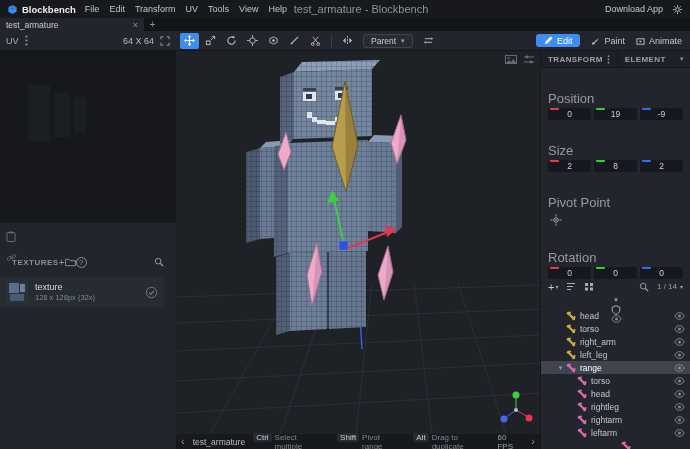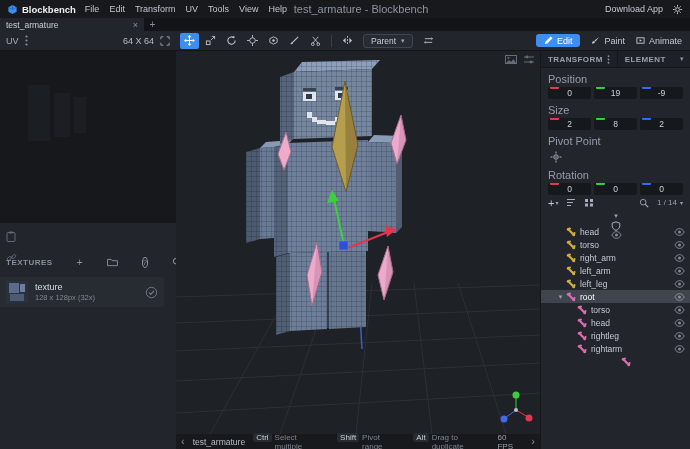--- a/index.html
+++ b/index.html
@@ -25,28 +25,28 @@
   .tb-left{width:176px;height:100%;display:flex;align-items:center;gap:6px;padding:0 6px;box-sizing:border-box;color:#a8aeb9;font-size:9px}
   .uv-size{margin-left:auto;color:#b6bcc6}
   .tb-tools{display:flex;align-items:center;gap:2px;padding:0 4px}
   .tool-btn{width:19px;height:16px;display:flex;align-items:center;justify-content:center;border-radius:2px}
   .tool-btn.active{background:#3e8ef0}
   .tb-sep{width:1px;height:12px;background:#3a4048;margin:0 4px}
   .parent-dd{display:flex;align-items:center;gap:5px;border:1px solid #40464f;background:#272c33;border-radius:3px;padding:1px 7px;font-size:8.5px;color:#c9ced6;margin:0 4px}
   .dd-caret{font-size:7px;color:#9aa1ad}
   .tb-modes{margin-left:auto;display:flex;align-items:center;gap:11px;padding-right:8px;font-size:9px;color:#c3c9d2}
   .mode-edit{display:flex;gap:4px;align-items:center;background:#3e8ef0;color:#fff;border-radius:3px;padding:1.5px 8px}
-  .mode-plain{display:flex;gap:4px;align-items:flex-start}
+  .mode-plain{display:flex;gap:4px;align-items:flex-end}
 
   
   .left-panel{position:absolute;top:51px;left:0;width:176px;bottom:0;background:#22262c}
   .uv-canvas{height:172px;background:#16181c;position:relative}
   .uv-shape{position:absolute;background:#1b1e23}
   .side-icons{position:absolute;top:180px;left:6px;display:flex;flex-direction:column;gap:10px;opacity:.85}
-  .textures-row{position:absolute;top:204px;left:0;right:0;height:14px;display:flex;align-items:center;gap:24px;padding:0 6px;color:#8b93a0}
+  .textures-row{position:absolute;top:204px;left:0;right:0;height:14px;display:flex;align-items:center;gap:0;padding:0 12px;color:#8b93a0}
   .textures-label{font-size:8px;letter-spacing:.5px;color:#878f9b;font-weight:bold}
   .tex-search{margin-left:auto}
   .qmark{font-size:8px;border:1px solid #8b93a0;border-radius:50%;width:9px;height:9px;display:flex;align-items:center;justify-content:center;color:#8b93a0}
   .tex-item{position:absolute;top:226px;left:0;right:12px;height:30px;background:#272c33;display:flex;align-items:center;padding:0 6px;gap:7px;box-sizing:border-box}
   .tex-text{display:flex;flex-direction:column;gap:1px}
   .tex-name{font-size:9px;color:#d6dae0}
   .tex-meta{font-size:7.5px;color:#818894}
   .tex-check{margin-left:auto;opacity:.8}
 
   
@@ -62,21 +62,21 @@
   .sb-fps{color:#98a0ab;font-size:8px}
   .sb-arrow{color:#8a919c;font-size:11px;line-height:11px}
 
   
   .right-panel{position:absolute;top:51px;right:0;width:150px;bottom:0;background:#22262c;border-left:1px solid #15171b;box-sizing:border-box}
   .rp-tabs{height:16px;display:flex;background:#1d2127;border-bottom:1px solid #15171b;align-items:center;font-size:8px;letter-spacing:.4px;color:#99a0ac;font-weight:bold}
   .rp-tab{display:flex;align-items:center;gap:4px;padding:0 7px;height:100%;box-sizing:border-box}
   .rp-tab.second{border-left:1px solid #15171b}
   .rp-tabs-caret{margin-left:auto;padding-right:6px;color:#8a919c;font-size:7px;font-weight:normal}
   .rp-section{padding:0 7px}
-  .field-label{font-size:11px;color:#949ba7;margin:5px 0 2px}
+  .field-label{font-size:13px;color:#949ba7;margin:23px 0 2px}
   .vec-row{display:flex;gap:3px}
   .vec-input{flex:1;height:12px;background:#15181c;border-radius:2px;display:flex;align-items:center;justify-content:center;font-size:8.5px;color:#ccd1d9;position:relative}
   .vec-input i{position:absolute;left:2px;top:0;width:9px;height:2px;border-radius:0 0 1px 1px}
   .ax-x{background:#e23b4e}.ax-y{background:#2fd02f}.ax-z{background:#2d6df0}
   .pivot-btn{width:16px;height:15px;display:flex;align-items:center;justify-content:center;margin-top:1px}
   .ol-header{margin-top:7px;height:14px;display:flex;align-items:center;gap:5px;padding:0 7px;font-size:8px;letter-spacing:.4px;color:#99a0ac;font-weight:bold}
   .ol-header .caret{margin-left:auto;font-size:7px;font-weight:normal;color:#8a919c}
   .ol-toolbar{height:15px;display:flex;align-items:center;gap:8px;padding:0 7px;color:#a8aeb9;font-size:10px}
   .ol-plus{display:flex;align-items:end;gap:1px;font-size:11px;line-height:10px;color:#c3c9d2}
   .ol-plus .caret{font-size:6px;color:#9aa1ad}
@@ -624,59 +624,40 @@
     <span class="ol-caret"></span>
     <span class="ol-icon">
           <svg width="10" height="10" viewBox="0 0 10 10">
             <line x1="2.8" y1="2.8" x2="7.2" y2="7.2" stroke="#d2ae3f" stroke-width="2.2"></line>
             <circle cx="2.3" cy="2.3" r="1.5" fill="#d2ae3f"></circle>
             <circle cx="7.7" cy="7.7" r="1.5" fill="#d2ae3f"></circle>
             <circle cx="3.9" cy="1.5" r="1.1" fill="#d2ae3f"></circle>
             <circle cx="8.5" cy="6.1" r="1.1" fill="#d2ae3f"></circle>
           </svg>
         </span>
-    <span class="ol-label">left_arm</span>
-    <span class="ol-eye">
-      <svg width="11" height="8" viewBox="0 0 11 8">
-            <path d="M.8 4C2.4 1.4 4 .6 5.5.6S8.6 1.4 10.2 4C8.6 6.6 7 7.4 5.5 7.4S2.4 6.6.8 4z" fill="none" stroke="#9aa1ad"></path>
-            <circle cx="5.5" cy="4" r="1.5" fill="#9aa1ad"></circle>
-          </svg>
-    </span>
-  </div>
-      <div class="ol-row" style="padding-left: 15px;">
-    <span class="ol-caret"></span>
-    <span class="ol-icon">
-          <svg width="10" height="10" viewBox="0 0 10 10">
-            <line x1="2.8" y1="2.8" x2="7.2" y2="7.2" stroke="#d2ae3f" stroke-width="2.2"></line>
-            <circle cx="2.3" cy="2.3" r="1.5" fill="#d2ae3f"></circle>
-            <circle cx="7.7" cy="7.7" r="1.5" fill="#d2ae3f"></circle>
-            <circle cx="3.9" cy="1.5" r="1.1" fill="#d2ae3f"></circle>
-            <circle cx="8.5" cy="6.1" r="1.1" fill="#d2ae3f"></circle>
-          </svg>
-        </span>
     <span class="ol-label">left_leg</span>
     <span class="ol-eye">
       <svg width="11" height="8" viewBox="0 0 11 8">
             <path d="M.8 4C2.4 1.4 4 .6 5.5.6S8.6 1.4 10.2 4C8.6 6.6 7 7.4 5.5 7.4S2.4 6.6.8 4z" fill="none" stroke="#9aa1ad"></path>
             <circle cx="5.5" cy="4" r="1.5" fill="#9aa1ad"></circle>
           </svg>
     </span>
   </div>
       <div class="ol-row selected" style="padding-left: 15px;">
     <span class="ol-caret">▾</span>
     <span class="ol-icon">
           <svg width="10" height="10" viewBox="0 0 10 10">
             <line x1="2.8" y1="2.8" x2="7.2" y2="7.2" stroke="#de6cb4" stroke-width="2.2"></line>
             <circle cx="2.3" cy="2.3" r="1.5" fill="#de6cb4"></circle>
             <circle cx="7.7" cy="7.7" r="1.5" fill="#de6cb4"></circle>
             <circle cx="3.9" cy="1.5" r="1.1" fill="#de6cb4"></circle>
             <circle cx="8.5" cy="6.1" r="1.1" fill="#de6cb4"></circle>
           </svg>
         </span>
-    <span class="ol-label">root</span>
+    <span class="ol-label">range</span>
     <span class="ol-eye">
       <svg width="11" height="8" viewBox="0 0 11 8">
             <path d="M.8 4C2.4 1.4 4 .6 5.5.6S8.6 1.4 10.2 4C8.6 6.6 7 7.4 5.5 7.4S2.4 6.6.8 4z" fill="none" stroke="#9aa1ad"></path>
             <circle cx="5.5" cy="4" r="1.5" fill="#9aa1ad"></circle>
           </svg>
     </span>
   </div>
       <div class="ol-row" style="padding-left: 26px;">
     <span class="ol-caret"></span>
     <span class="ol-icon">
@@ -746,31 +727,50 @@
           </svg>
         </span>
     <span class="ol-label">rightarm</span>
     <span class="ol-eye">
       <svg width="11" height="8" viewBox="0 0 11 8">
             <path d="M.8 4C2.4 1.4 4 .6 5.5.6S8.6 1.4 10.2 4C8.6 6.6 7 7.4 5.5 7.4S2.4 6.6.8 4z" fill="none" stroke="#9aa1ad"></path>
             <circle cx="5.5" cy="4" r="1.5" fill="#9aa1ad"></circle>
           </svg>
     </span>
   </div>
-      <div class="ol-row" style="padding-left: 26px; gap: 44px;">
+      <div class="ol-row" style="padding-left: 26px;">
     <span class="ol-caret"></span>
     <span class="ol-icon">
           <svg width="10" height="10" viewBox="0 0 10 10">
             <line x1="2.8" y1="2.8" x2="7.2" y2="7.2" stroke="#de6cb4" stroke-width="2.2"></line>
             <circle cx="2.3" cy="2.3" r="1.5" fill="#de6cb4"></circle>
             <circle cx="7.7" cy="7.7" r="1.5" fill="#de6cb4"></circle>
             <circle cx="3.9" cy="1.5" r="1.1" fill="#de6cb4"></circle>
             <circle cx="8.5" cy="6.1" r="1.1" fill="#de6cb4"></circle>
           </svg>
         </span>
+    <span class="ol-label">leftarm</span>
+    <span class="ol-eye">
+      <svg width="11" height="8" viewBox="0 0 11 8">
+            <path d="M.8 4C2.4 1.4 4 .6 5.5.6S8.6 1.4 10.2 4C8.6 6.6 7 7.4 5.5 7.4S2.4 6.6.8 4z" fill="none" stroke="#9aa1ad"></path>
+            <circle cx="5.5" cy="4" r="1.5" fill="#9aa1ad"></circle>
+          </svg>
+    </span>
+  </div>
+      <div class="ol-row" style="padding-left: 26px; gap: 44px;">
+    <span class="ol-caret"></span>
+    <span class="ol-icon">
+          <svg width="10" height="10" viewBox="0 0 10 10">
+            <line x1="2.8" y1="2.8" x2="7.2" y2="7.2" stroke="#de6cb4" stroke-width="2.2"></line>
+            <circle cx="2.3" cy="2.3" r="1.5" fill="#de6cb4"></circle>
+            <circle cx="7.7" cy="7.7" r="1.5" fill="#de6cb4"></circle>
+            <circle cx="3.9" cy="1.5" r="1.1" fill="#de6cb4"></circle>
+            <circle cx="8.5" cy="6.1" r="1.1" fill="#de6cb4"></circle>
+          </svg>
+        </span>
     <span class="ol-label">leftleg</span>
     <span class="ol-eye">
       <svg width="11" height="8" viewBox="0 0 11 8">
             <path d="M.8 4C2.4 1.4 4 .6 5.5.6S8.6 1.4 10.2 4C8.6 6.6 7 7.4 5.5 7.4S2.4 6.6.8 4z" fill="none" stroke="#9aa1ad"></path>
             <circle cx="5.5" cy="4" r="1.5" fill="#9aa1ad"></circle>
           </svg>
     </span>
   </div>
     </div>
 </div>

